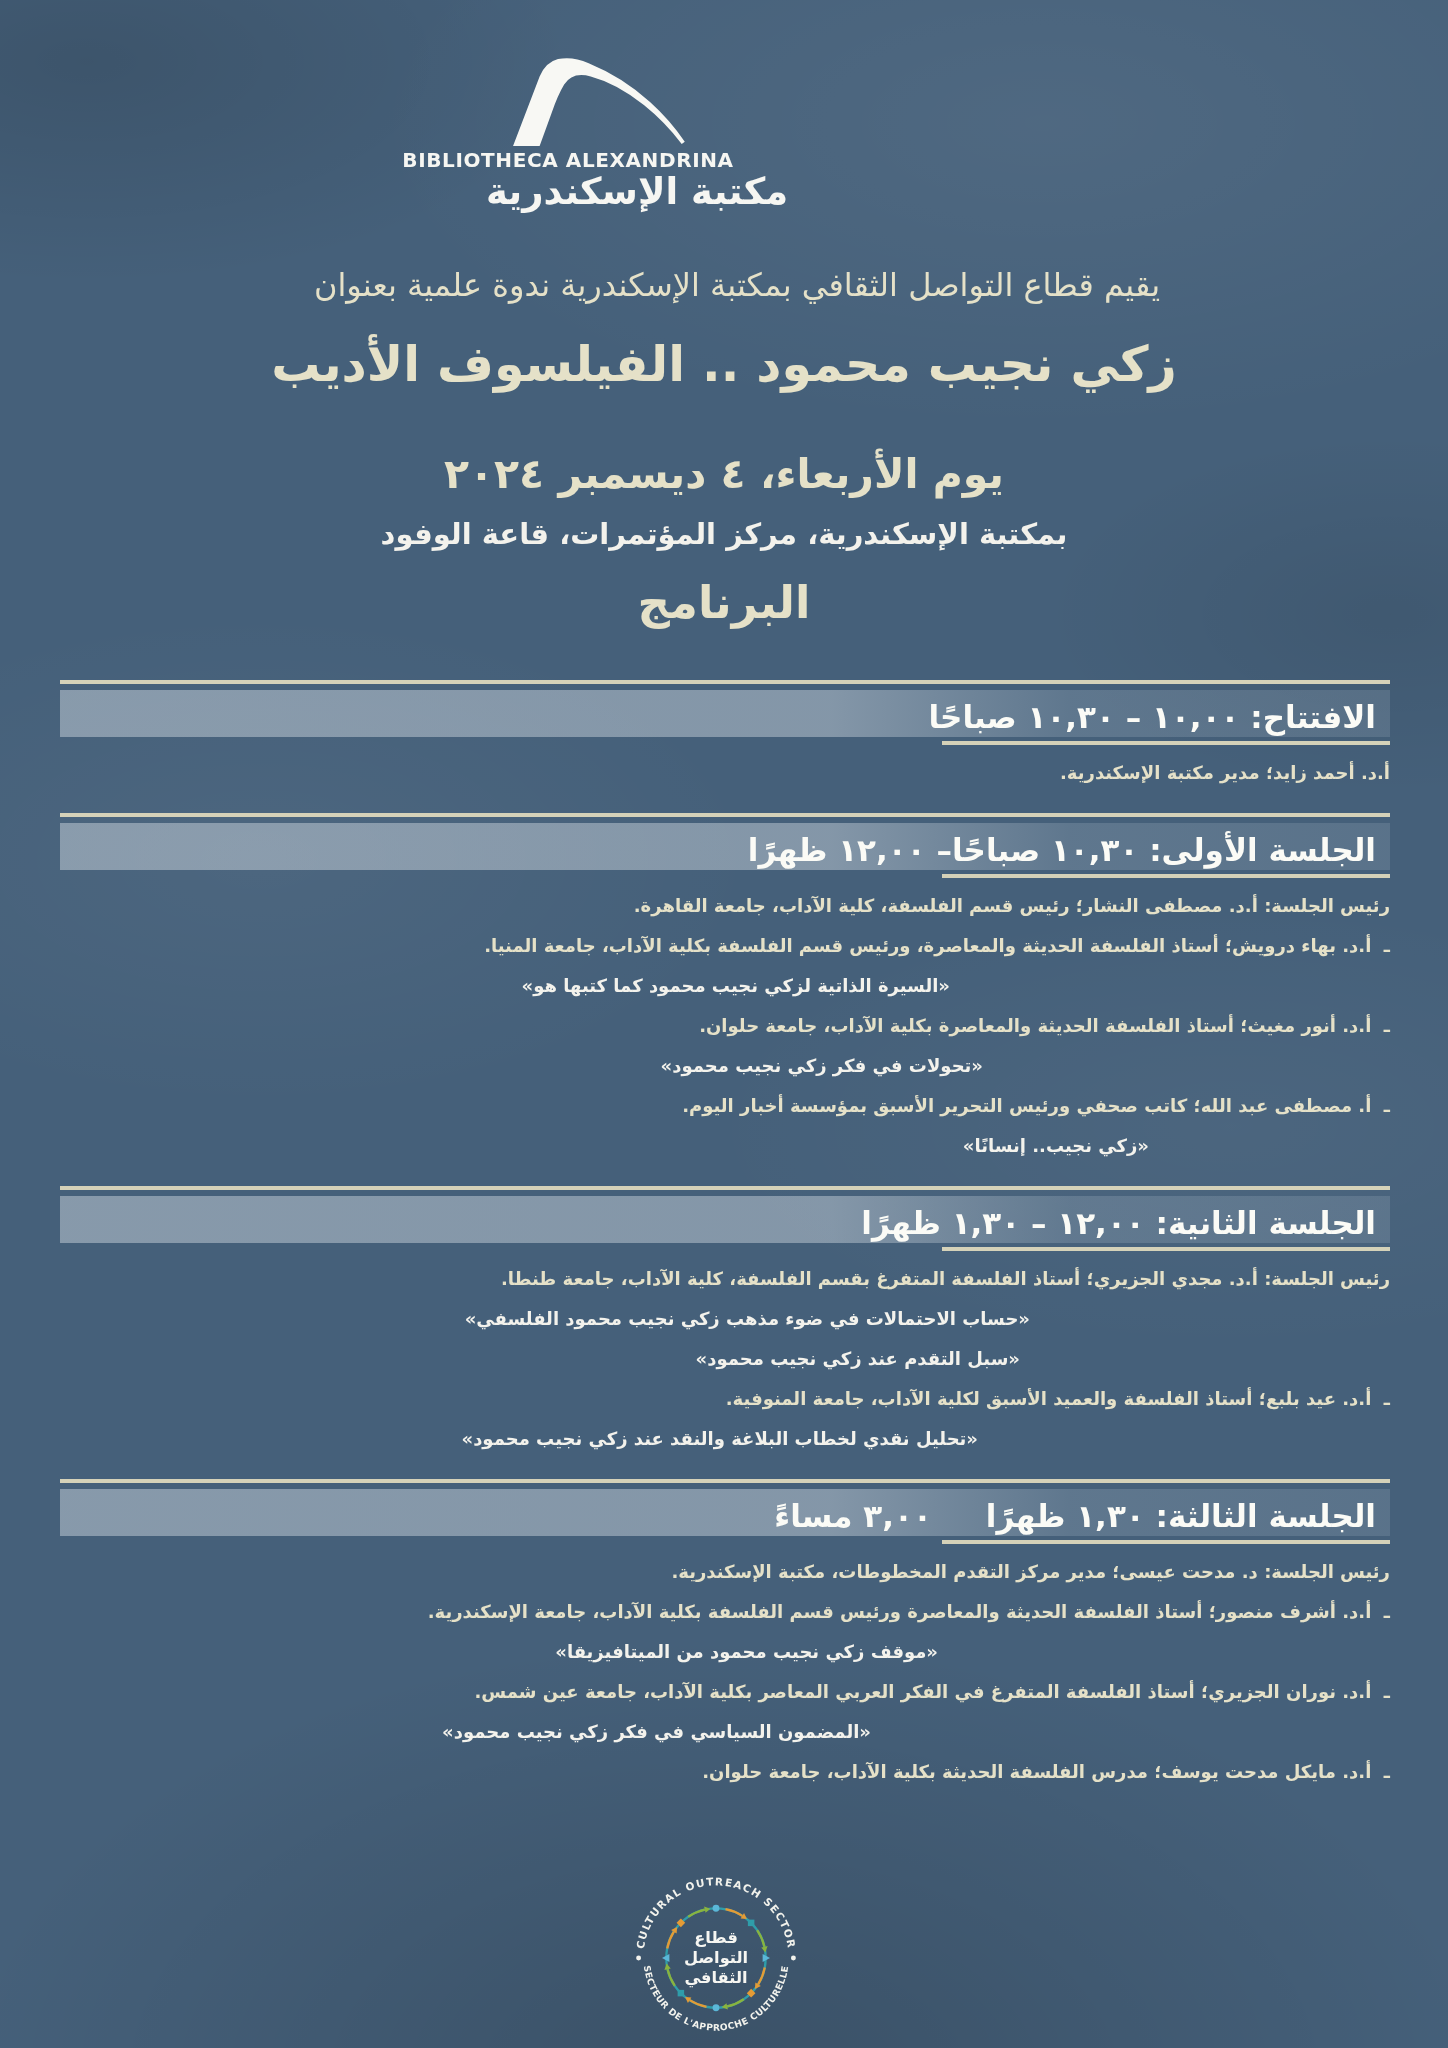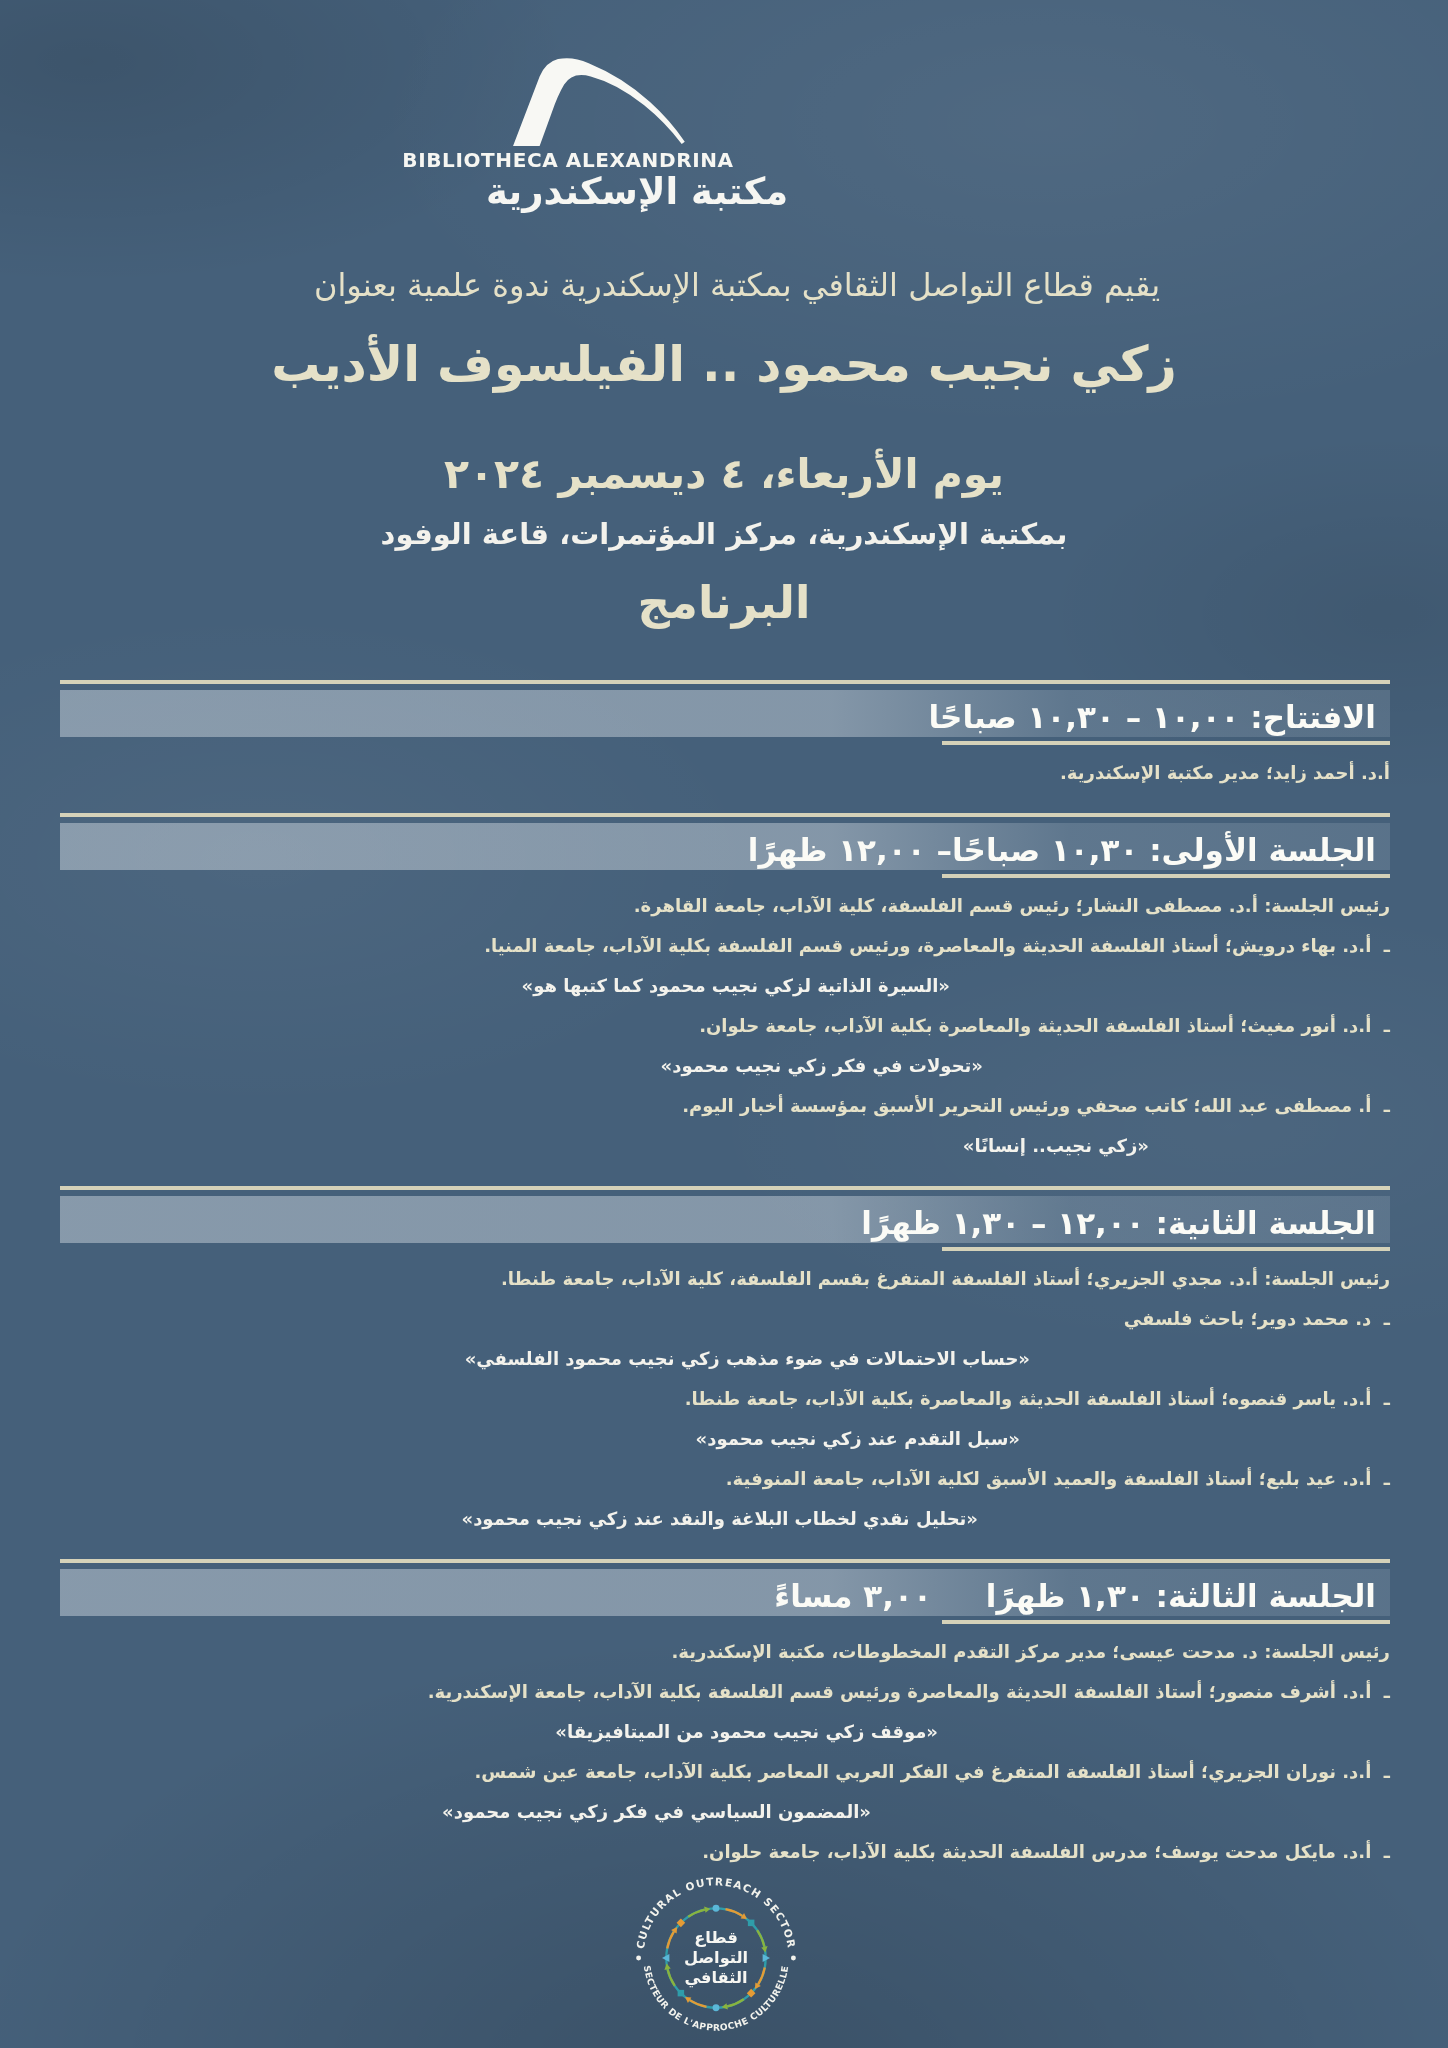--- a/index.html
+++ b/index.html
@@ -102,23 +102,21 @@
       </div>
     </section>
     <section class="session">
       <div class="rule"></div>
       <div class="bar">
         <div class="bar-title" dir="rtl">الجلسة الثانية: ١٢,٠٠ – ١,٣٠ ظهرًا</div>
         <div class="bar-underline"></div>
       </div>
       <div class="session-lines">
         <div class="line chair" dir="rtl">رئيس الجلسة: أ.د. مجدي الجزيري؛ أستاذ الفلسفة المتفرغ بقسم الفلسفة، كلية الآداب، جامعة طنطا.</div>
-        <div class="line speaker" dir="rtl">ـ &nbsp;د. محمد دوير؛ باحث فلسفي</div>
         <div class="line quote" dir="rtl" style="padding-right: 360px;">«حساب الاحتمالات في ضوء مذهب زكي نجيب محمود الفلسفي»</div>
-        <div class="line speaker" dir="rtl">ـ &nbsp;أ.د. ياسر قنصوه؛ أستاذ الفلسفة الحديثة والمعاصرة بكلية الآداب، جامعة طنطا.</div>
         <div class="line quote" dir="rtl" style="padding-right: 370px;">«سبل التقدم عند زكي نجيب محمود»</div>
         <div class="line speaker" dir="rtl">ـ &nbsp;أ.د. عيد بلبع؛ أستاذ الفلسفة والعميد الأسبق لكلية الآداب، جامعة المنوفية.</div>
         <div class="line quote" dir="rtl" style="padding-right: 412px;">«تحليل نقدي لخطاب البلاغة والنقد عند زكي نجيب محمود»</div>
       </div>
     </section>
     <section class="session">
       <div class="rule"></div>
       <div class="bar">
         <div class="bar-title" dir="rtl">الجلسة الثالثة: ١,٣٠ ظهرًا&nbsp;&nbsp;&nbsp;&nbsp;&nbsp;٣,٠٠ مساءً</div>
         <div class="bar-underline"></div>

